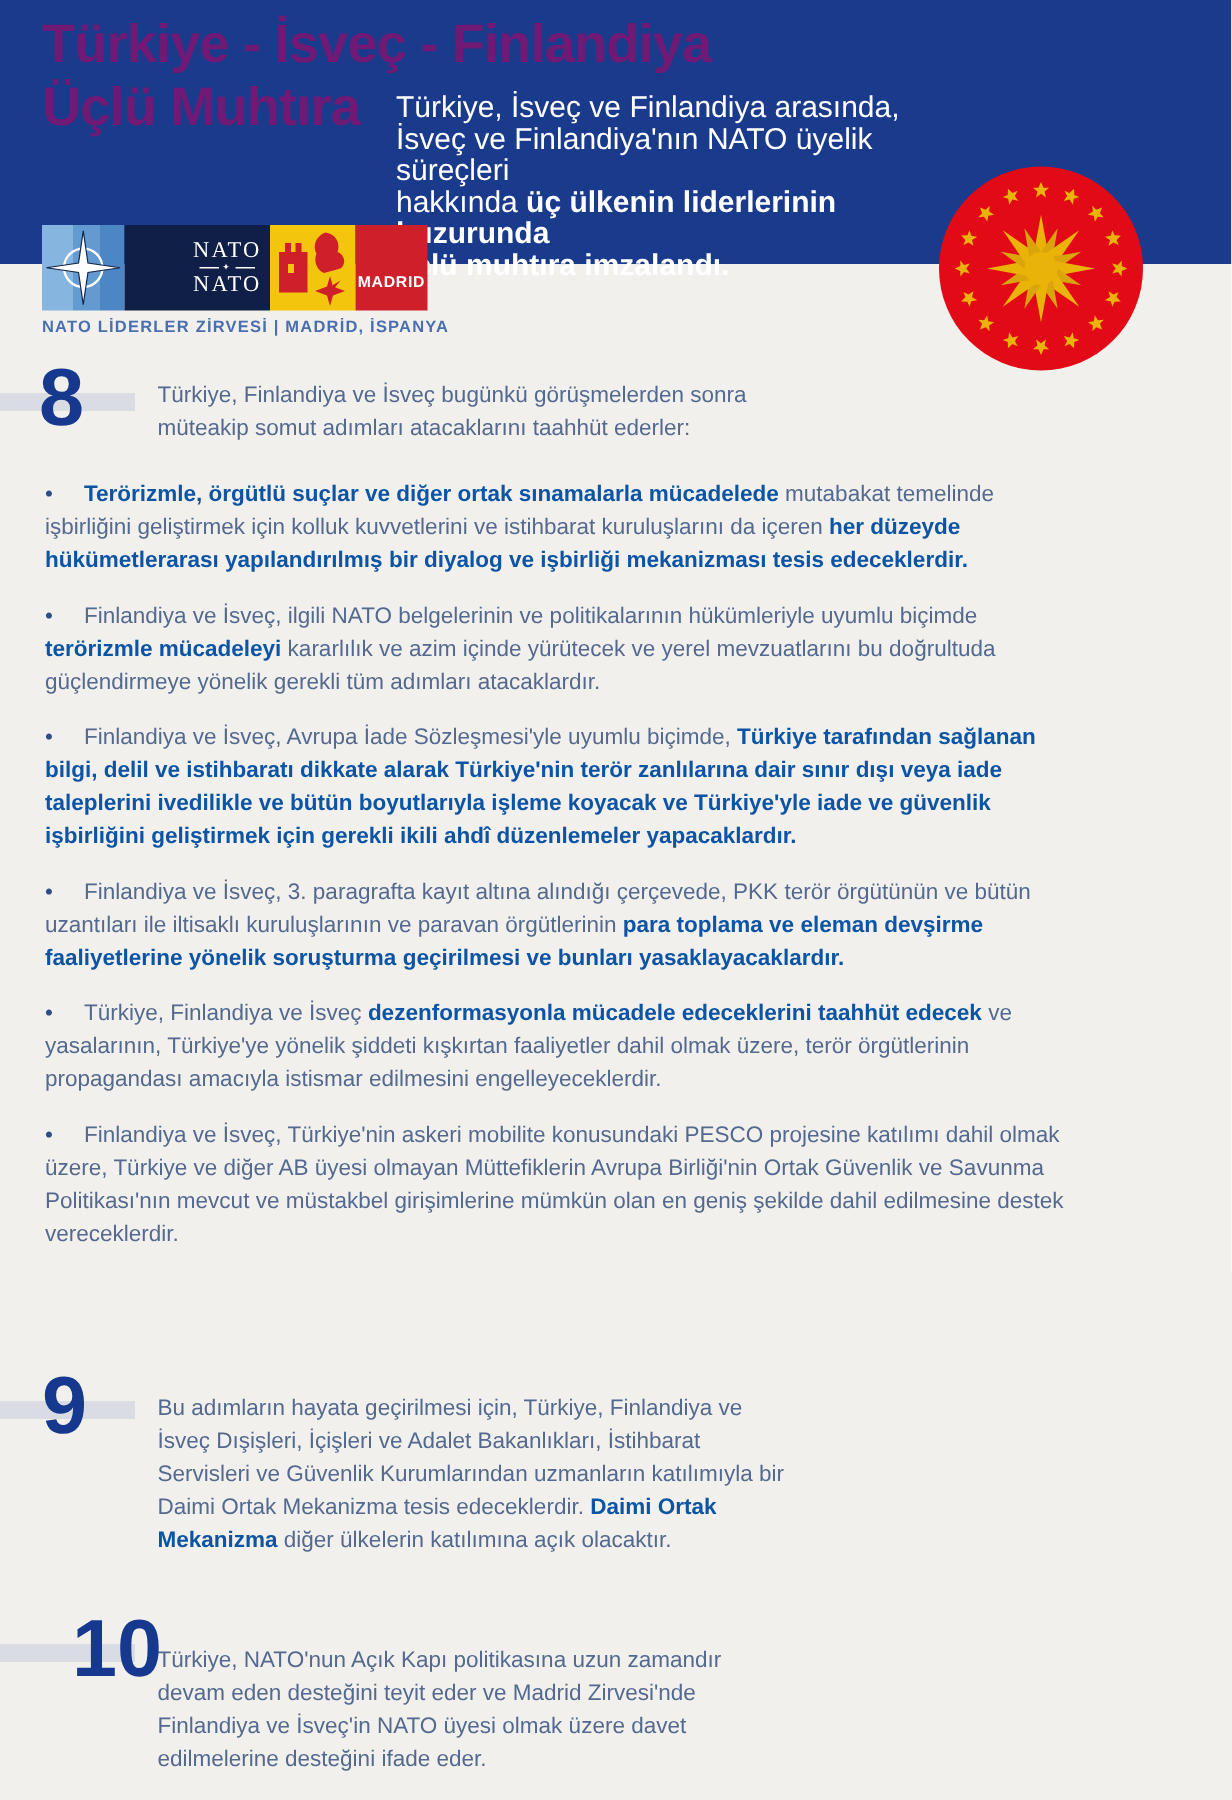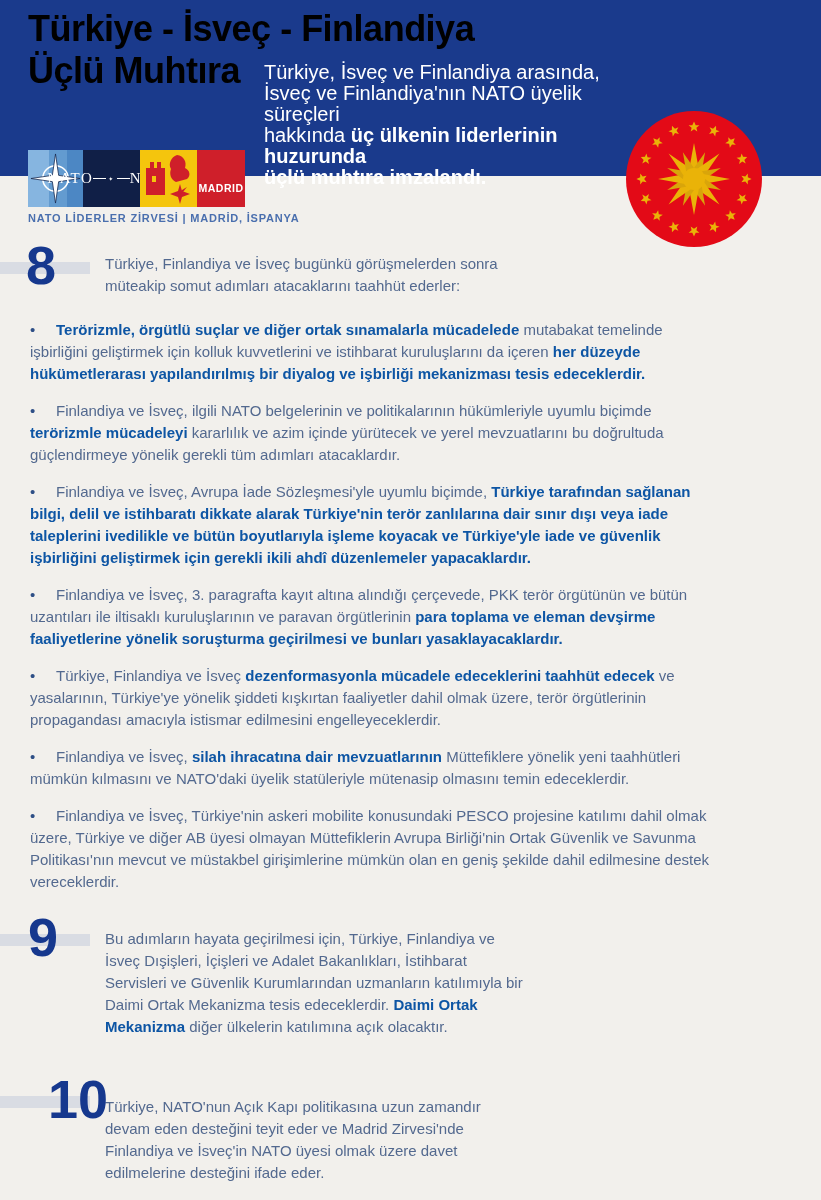--- a/index.html
+++ b/index.html
@@ -1,34 +1,34 @@
 <!DOCTYPE html>
 <html><head>
 <meta charset="utf-8">
 <style>
   html,body{margin:0;padding:0;background:#fff;}
   .page{position:relative;width:821px;height:1200px;background:#f2f0ec;
         font-family:"Liberation Sans",sans-serif;overflow:hidden;}
 
   
   .band{position:absolute;left:0;top:0;width:821px;height:176px;background:#1a3a8c;}
-  .title{position:absolute;left:28px;top:8px;color:#000000;font-weight:bold;
+  .title{position:absolute;left:28px;top:8px;color:#701a75;font-weight:bold;
          font-size:36px;line-height:42px;letter-spacing:-0.5px;}
   .subtitle{position:absolute;left:264px;top:62px;width:360px;color:#fff;
             font-size:20px;line-height:21px;white-space:pre-line;}
   .subtitle .rr{color:#fff;}
   .subtitle .rb{color:#fff;font-weight:bold;}
 
   
   .logo-strip{position:absolute;left:28px;top:150px;height:57px;display:flex;}
   .nato-emblem{width:55px;height:57px;background:linear-gradient(90deg,#86b5e0 0 38%,#639bd0 38% 70%,#4c87c4 70% 100%);
                display:flex;align-items:center;justify-content:center;}
-  .nato-box{width:57px;height:57px;background:#101f47;color:#fff;display:flex;flex-direction:row;
+  .nato-box{width:57px;height:57px;background:#101f47;color:#fff;display:flex;flex-direction:column;
             align-items:center;justify-content:center;font-family:"Liberation Serif",serif;
-            font-size:15px;letter-spacing:1.5px;line-height:17px;}
+            font-size:15px;letter-spacing:1.5px;line-height:17px;padding-left:40px;}
   .nato-div{display:flex;align-items:center;gap:2px;height:6px;}
   .nato-div .ln{width:13px;height:1px;background:#fff;}
   .nato-div .st{font-size:6px;line-height:6px;color:#fff;}
   .madrid-yellow{width:57px;height:57px;background:#f4c50d;}
   .madrid-red{width:48px;height:57px;background:#cf1f2a;display:flex;flex-direction:column;
               align-items:center;justify-content:center;gap:18px;}
   .madrid-red .tiny{width:26px;height:2px;background:rgba(255,255,255,.55);}
   .madrid-red .word{color:#fff;font-weight:bold;font-size:10.5px;letter-spacing:.5px;}
   .madrid-red .tiny2{width:30px;height:2px;background:rgba(255,255,255,.4);}
   .logo-caption{position:absolute;left:28px;top:212px;color:#4a6fae;font-size:11px;
@@ -159,21 +159,20 @@
 
   <div class="numbar bar-8"></div>
   <div class="bignum num-8">8</div>
   <div class="textblock intro-8"><span class="rr">Türkiye, Finlandiya ve İsveç bugünkü görüşmelerden sonra müteakip somut adımları atacaklarını taahhüt ederler:</span></div>
   <div class="textblock bullets-8">
       <p class="para"><span class="bdot">•</span><span class="rb">Terörizmle, örgütlü suçlar ve diğer ortak sınamalarla mücadelede</span><span class="rr"> mutabakat temelinde işbirliğini geliştirmek için kolluk kuvvetlerini ve istihbarat kuruluşlarını da içeren </span><span class="rb">her düzeyde hükümetlerarası yapılandırılmış bir diyalog ve işbirliği mekanizması tesis edeceklerdir.</span></p>
       <p class="para"><span class="bdot">•</span><span class="rr">Finlandiya ve İsveç, ilgili NATO belgelerinin ve politikalarının hükümleriyle uyumlu biçimde </span><span class="rb">terörizmle mücadeleyi</span><span class="rr"> kararlılık ve azim içinde yürütecek ve yerel mevzuatlarını bu doğrultuda güçlendirmeye yönelik gerekli tüm adımları atacaklardır.</span></p>
       <p class="para"><span class="bdot">•</span><span class="rr">Finlandiya ve İsveç, Avrupa İade Sözleşmesi'yle uyumlu biçimde, </span><span class="rb">Türkiye tarafından sağlanan bilgi, delil ve istihbaratı dikkate alarak Türkiye'nin terör zanlılarına dair sınır dışı veya iade taleplerini ivedilikle ve bütün boyutlarıyla işleme koyacak ve Türkiye'yle iade ve güvenlik işbirliğini geliştirmek için gerekli ikili ahdî düzenlemeler yapacaklardır.</span></p>
       <p class="para"><span class="bdot">•</span><span class="rr">Finlandiya ve İsveç, 3. paragrafta kayıt altına alındığı çerçevede, PKK terör örgütünün ve bütün uzantıları ile iltisaklı kuruluşlarının ve paravan örgütlerinin </span><span class="rb">para toplama ve eleman devşirme faaliyetlerine yönelik soruşturma geçirilmesi ve bunları yasaklayacaklardır.</span></p>
       <p class="para"><span class="bdot">•</span><span class="rr">Türkiye, Finlandiya ve İsveç </span><span class="rb">dezenformasyonla mücadele edeceklerini taahhüt edecek</span><span class="rr"> ve yasalarının, Türkiye'ye yönelik şiddeti kışkırtan faaliyetler dahil olmak üzere, terör örgütlerinin propagandası amacıyla istismar edilmesini engelleyeceklerdir.</span></p>
-      <p class="para"><span class="bdot">•</span><span class="rr">Finlandiya ve İsveç, </span><span class="rb">silah ihracatına dair mevzuatlarının</span><span class="rr"> Müttefiklere yönelik yeni taahhütleri mümkün kılmasını ve NATO'daki üyelik statüleriyle mütenasip olmasını temin edeceklerdir.</span></p>
       <p class="para"><span class="bdot">•</span><span class="rr">Finlandiya ve İsveç, Türkiye'nin askeri mobilite konusundaki PESCO projesine katılımı dahil olmak üzere, Türkiye ve diğer AB üyesi olmayan Müttefiklerin Avrupa Birliği'nin Ortak Güvenlik ve Savunma Politikası'nın mevcut ve müstakbel girişimlerine mümkün olan en geniş şekilde dahil edilmesine destek vereceklerdir.</span></p>
     </div>
 
   <div class="numbar bar-9"></div>
   <div class="bignum num-9">9</div>
   <div class="textblock text-9"><span class="rr">Bu adımların hayata geçirilmesi için, Türkiye, Finlandiya ve İsveç Dışişleri, İçişleri ve Adalet Bakanlıkları, İstihbarat Servisleri ve Güvenlik Kurumlarından uzmanların katılımıyla bir Daimi Ortak Mekanizma tesis edeceklerdir. </span><span class="rb">Daimi Ortak Mekanizma</span><span class="rr"> diğer ülkelerin katılımına açık olacaktır.</span></div>
 
   <div class="numbar bar-10"></div>
   <div class="bignum num-10">10</div>
   <div class="textblock text-10"><span class="rr">Türkiye, NATO'nun Açık Kapı politikasına uzun zamandır devam eden desteğini teyit eder ve Madrid Zirvesi'nde Finlandiya ve İsveç'in NATO üyesi olmak üzere davet edilmelerine desteğini ifade eder.</span></div>

